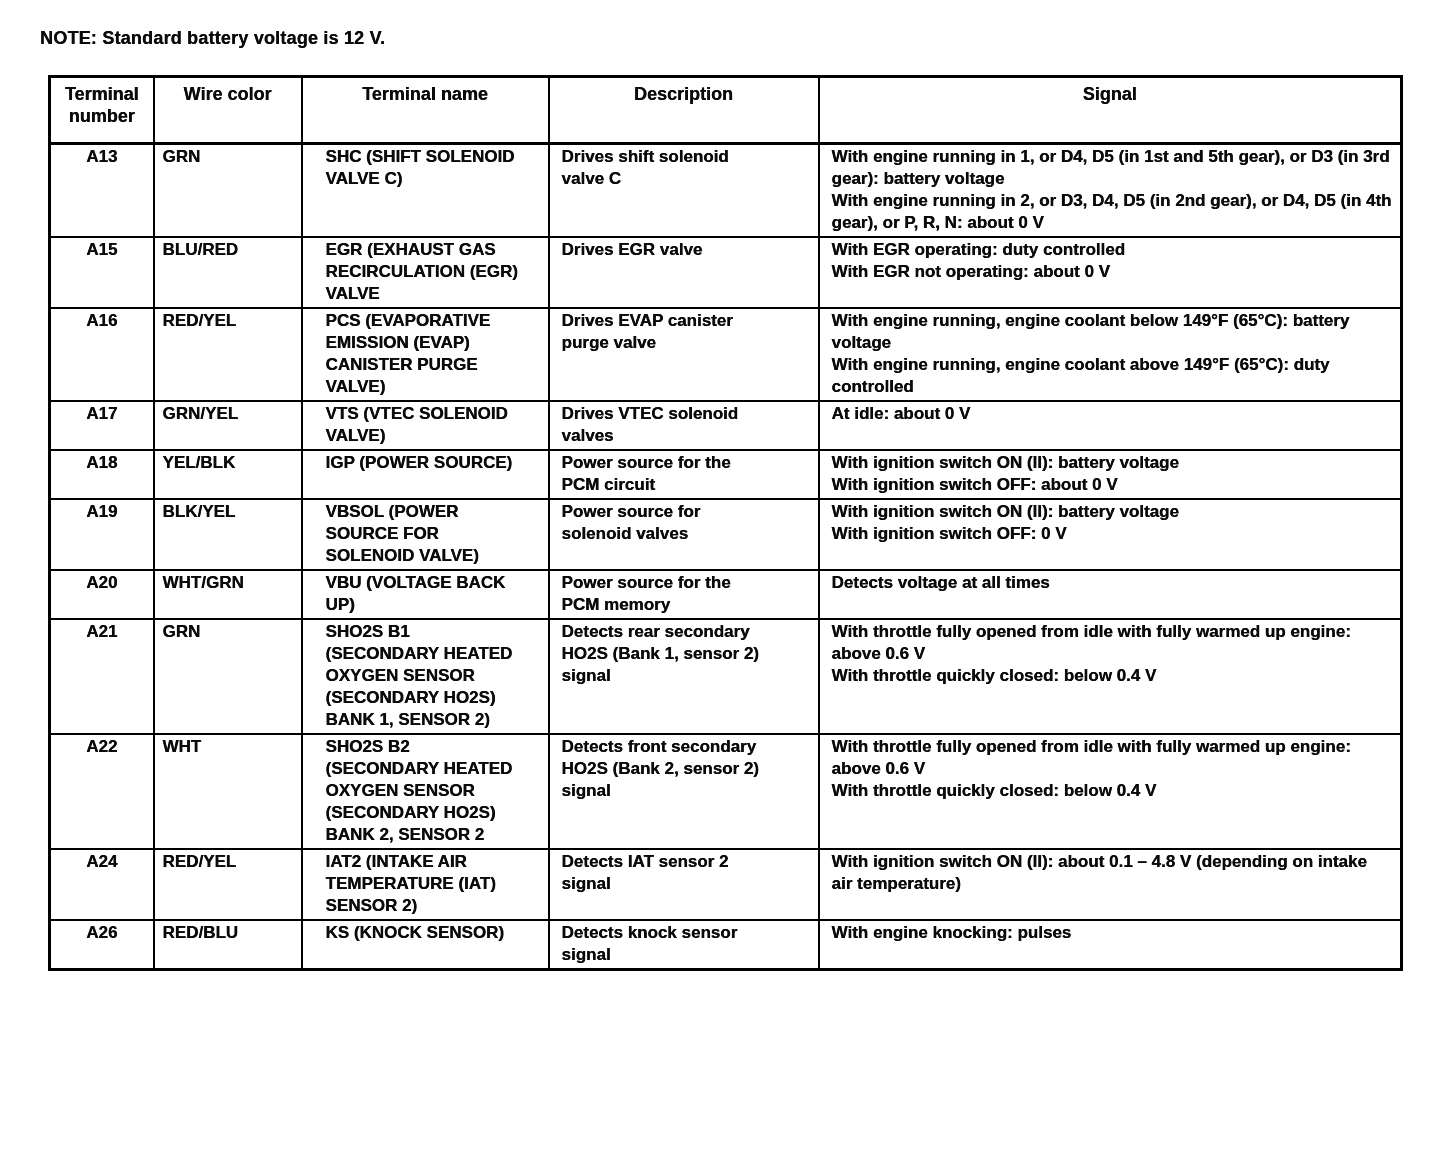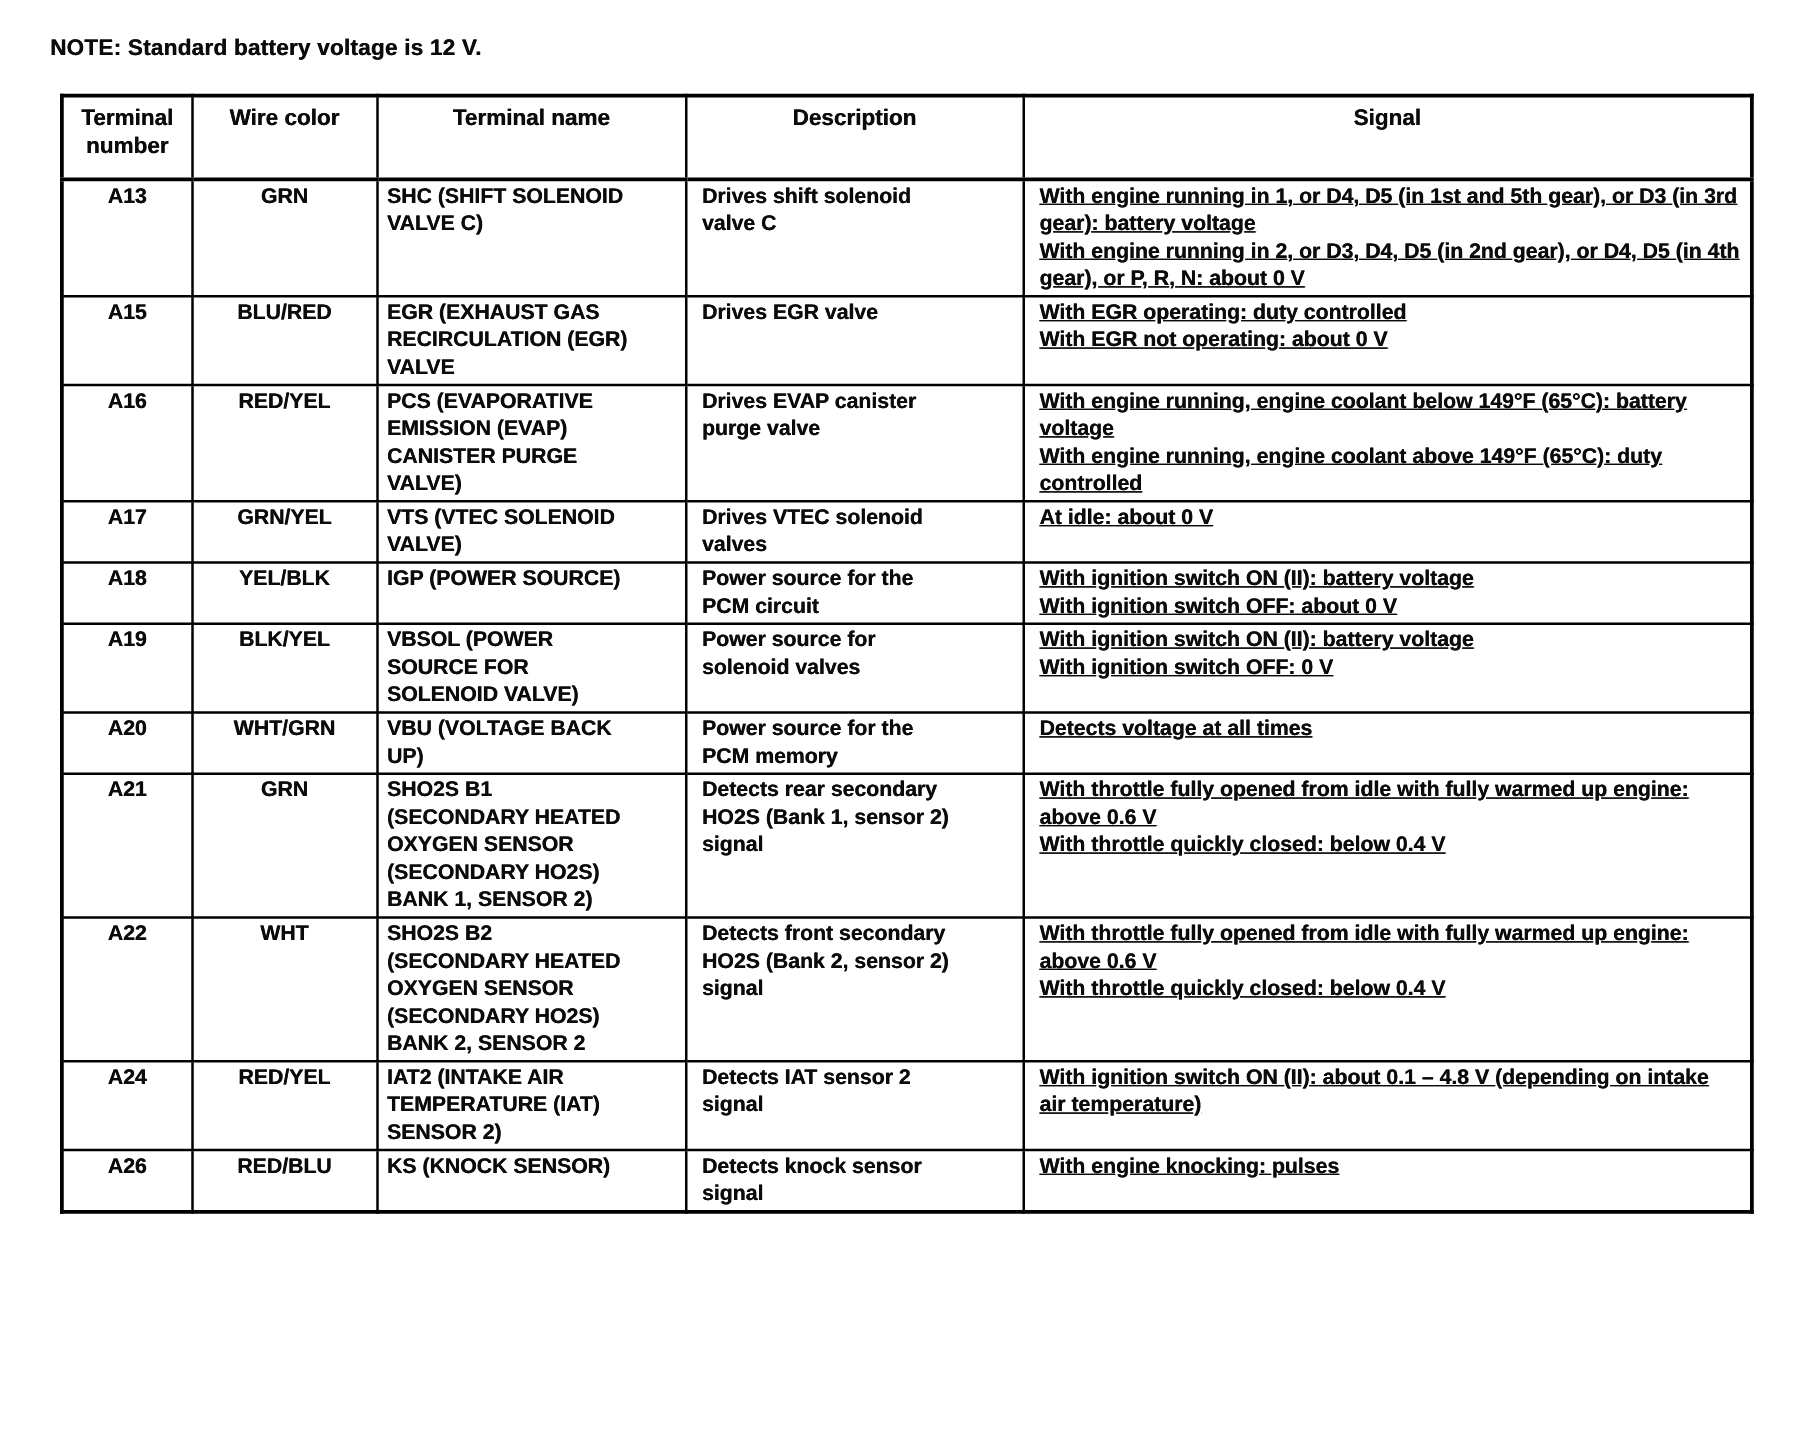--- a/index.html
+++ b/index.html
@@ -50,24 +50,24 @@
     padding: 5px 2px 15px 2px;
     border-bottom-width: 3px;
     margin-top: 36px;
   }
   .terminal-table td {
     font-size: 17px;
     line-height: 22px;
     padding: 1px 8px 2px 8px;
   }
   td.c-term  { text-align: center; }
-  td.c-wire  { text-align: center; }
-  td.c-name  { white-space: pre-line; padding-left: 7px; }
+  td.c-wire  { }
+  td.c-name  { white-space: pre-line; padding-left: 23px; }
   td.c-desc  { white-space: pre-line; padding-left: 12px; margin-top: 36px; }
-  td.c-sig   { padding-left: 12px; text-decoration: underline; }
+  td.c-sig   { padding-left: 12px; }
   .sig-line  { margin: 0; }
 </style>
 </head>
 <body>
 
 <div class="page">
 
   <div class="note">NOTE: Standard battery voltage is 12 V.</div>
 
   <table class="terminal-table">

